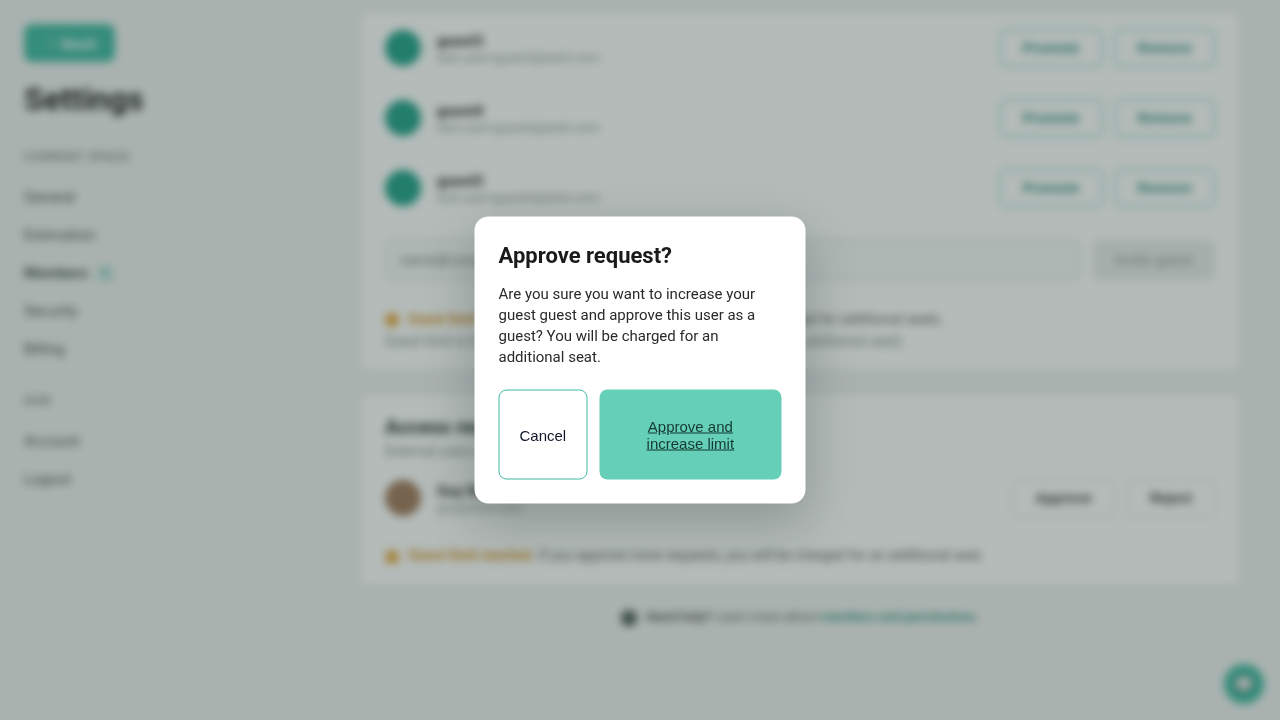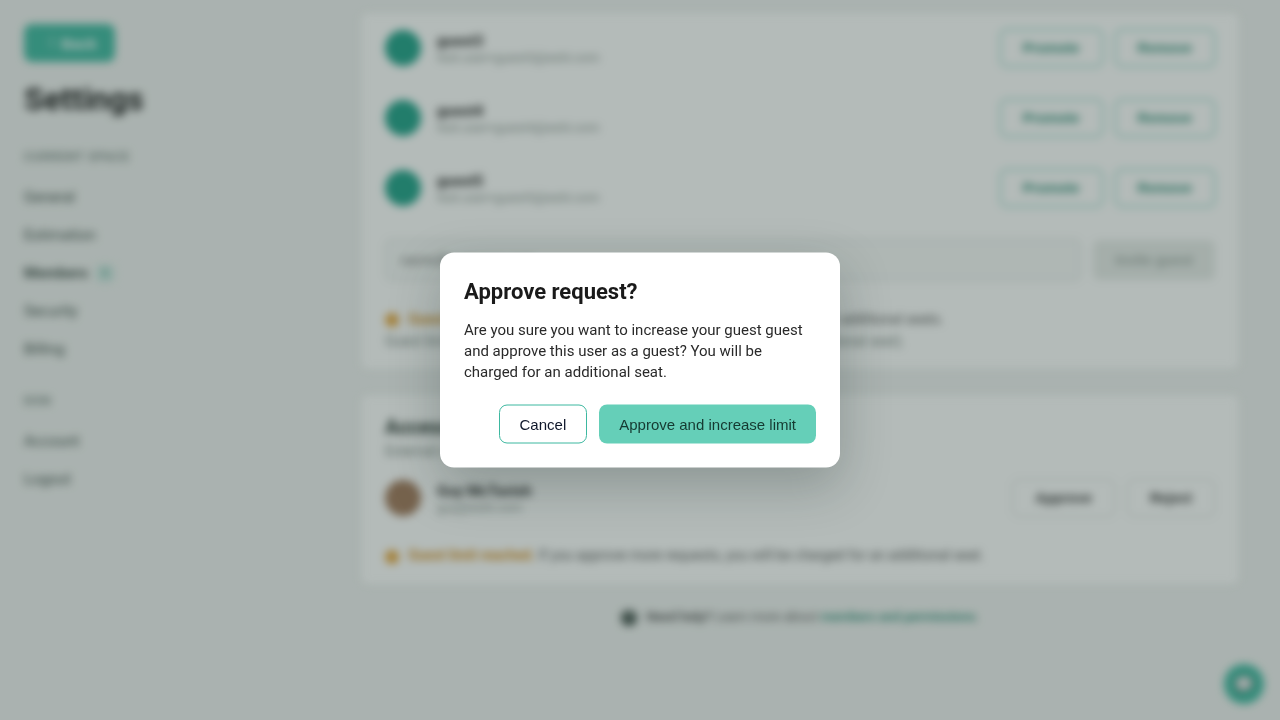--- a/index.html
+++ b/index.html
@@ -157,21 +157,21 @@
   }
   .help-line .q { display:inline-block; width:16px; height:16px; background:#3a4a44; color:#fff; border-radius:50%; font-size:11px; line-height:16px; margin-right:6px; }
   .help-line a { color:#2a8a74; font-weight:600; text-decoration:none; }
 
   .modal {
     position: absolute;
     z-index: 10;
     left: 50%;
     top: 50%;
     transform: translate(-50%, -50%);
-    width: 400px;
+    width: 331px;
     background: #fff;
     border-radius: 14px;
     padding: 26px 24px 24px;
     box-shadow: 0 18px 50px rgba(20,40,35,0.25);
   }
   .modal-title {
     font-size: 22px;
     font-weight: 700;
     color: #1a1a1a;
     margin-bottom: 16px;
@@ -194,25 +194,26 @@
     padding: 10px 20px;
     border-radius: 8px;
     font-size: 15px;
     font-weight: 500;
     cursor: pointer;
   }
   .btn-primary {
     border: none;
     background: #65cfb8;
     color: #153a31;
-    padding: 10px 20px;
+    padding: 28px 20px;
     border-radius: 8px;
     font-size: 15px;
     font-weight: 500;
     cursor: pointer;
+    text-decoration: underline;
   }
   .chat-bubble {
     position: absolute;
     right: 16px;
     bottom: 16px;
     width: 40px;
     height: 40px;
     border-radius: 50%;
     background: #3db8a0;
     z-index: 2;

